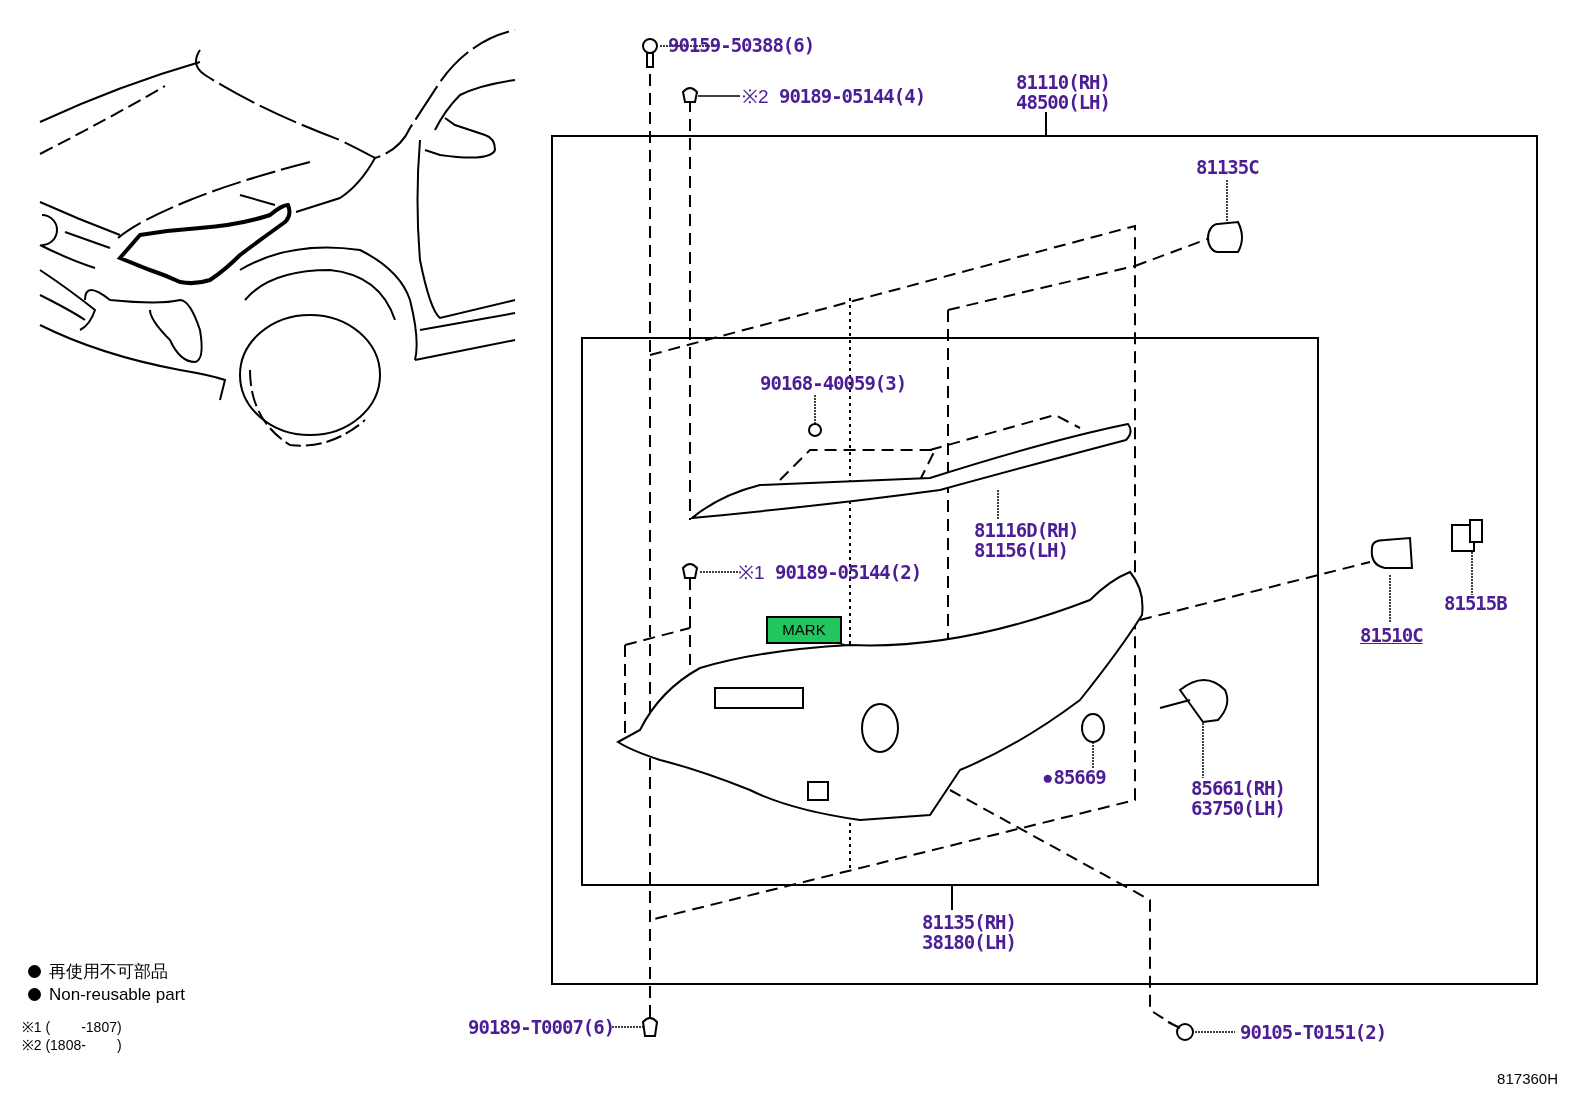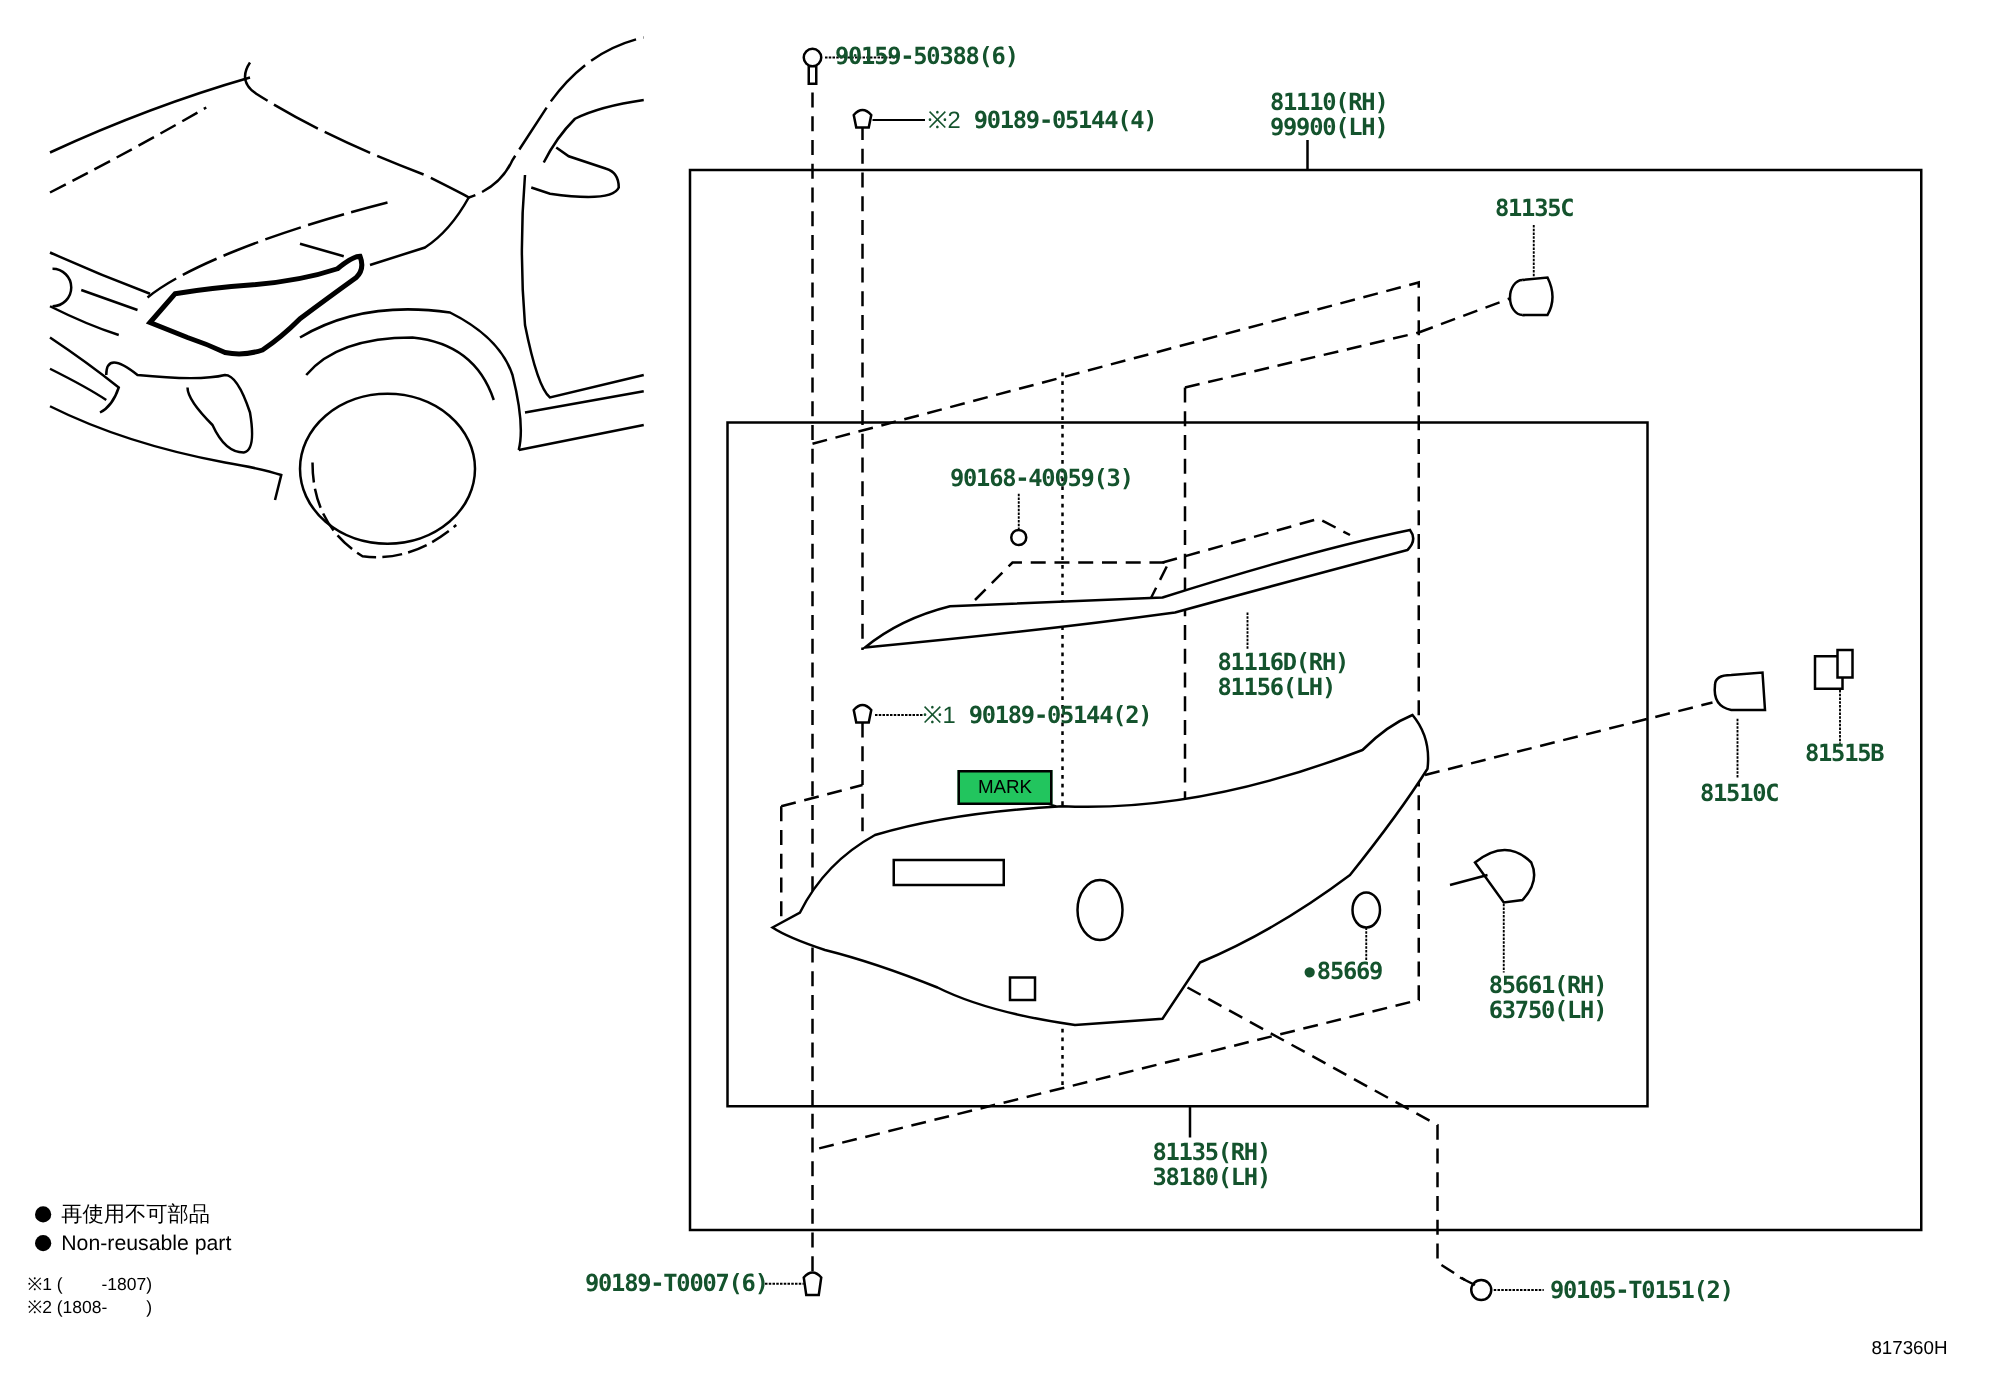--- a/index.html
+++ b/index.html
@@ -1,18 +1,18 @@
 <!DOCTYPE html>
 <html><head>
 <meta charset="utf-8">
 <style>
   html, body { margin:0; padding:0; background:#ffffff; }
   body { width:1592px; height:1099px; position:relative; overflow:hidden; font-family:"DejaVu Sans Mono", monospace; color:#000; }
   svg.main { position:absolute; left:0; top:0; }
-  .lbl { position:absolute; font-family:"DejaVu Sans Mono", monospace; font-weight:bold; font-size:19px; line-height:19px; letter-spacing:-1px; white-space:nowrap; color:#14532d; cursor:pointer; }
+  .lbl { position:absolute; font-family:"DejaVu Sans Mono", monospace; font-weight:bold; font-size:19px; line-height:19px; letter-spacing:-1px; white-space:nowrap; color:#4c1d95; cursor:pointer; }
   .lbl2 { line-height:20px; }
   .sans { font-family:"Liberation Sans", sans-serif; font-weight:normal; letter-spacing:0; }
   .legend { position:absolute; left:28px; font-family:"Liberation Sans", sans-serif; font-size:17px; white-space:nowrap; }
   .dot { display:inline-block; width:13px; height:13px; border-radius:50%; background:#000; margin-right:8px; vertical-align:-1px; }
   .note { position:absolute; left:22px; font-family:"Liberation Sans", sans-serif; font-size:14px; white-space:pre; }
   .mark-box { position:absolute; left:766px; top:616px; width:72px; height:24px; border:2px solid #000; background:#22c55e; font-family:Liberation Sans, sans-serif; font-size:15px; text-align:center; line-height:24px; }
   .ref { position:absolute; right:34px; bottom:12px; font-family:"Liberation Sans", sans-serif; font-size:15px; }
 </style>
 </head>
 <body>
@@ -141,41 +141,41 @@
 
 <div class="lbl" style="left:668px;top:36px;">90159-50388(6)</div>
 
 <div class="lbl" style="left:742px;top:87px;">
   <span class="sans">※2</span>
   <span>90189-05144(4)</span>
 </div>
 
 <div class="lbl lbl2" style="left:1016px;top:72px;">
   <div>81110(RH)</div>
-  <div>99900(LH)</div>
+  <div>48500(LH)</div>
 </div>
 
 <div class="lbl" style="left:1196px;top:158px;">81135C</div>
 
 <div class="lbl" style="left:760px;top:374px;">90168-40059(3)</div>
 
 <div class="lbl lbl2" style="left:974px;top:520px;">
   <div>81116D(RH)</div>
   <div>81156(LH)</div>
 </div>
 
 <div class="lbl" style="left:738px;top:563px;">
   <span class="sans">※1</span>
   <span>90189-05144(2)</span>
 </div>
 
 <div class="mark-box">MARK</div>
 
 <div class="lbl" style="left:1444px;top:594px;">81515B</div>
-<div class="lbl" style="left:1360px;top:626px;">81510C</div>
+<div class="lbl" style="left:1360px;top:626px;text-decoration:underline;">81510C</div>
 
 <div class="lbl" style="left:1042px;top:768px;">
   <span class="sans">●</span><span>85669</span>
 </div>
 
 <div class="lbl lbl2" style="left:1166px;top:778px;margin-left:25px;">
   <div>85661(RH)</div>
   <div>63750(LH)</div>
 </div>
 

